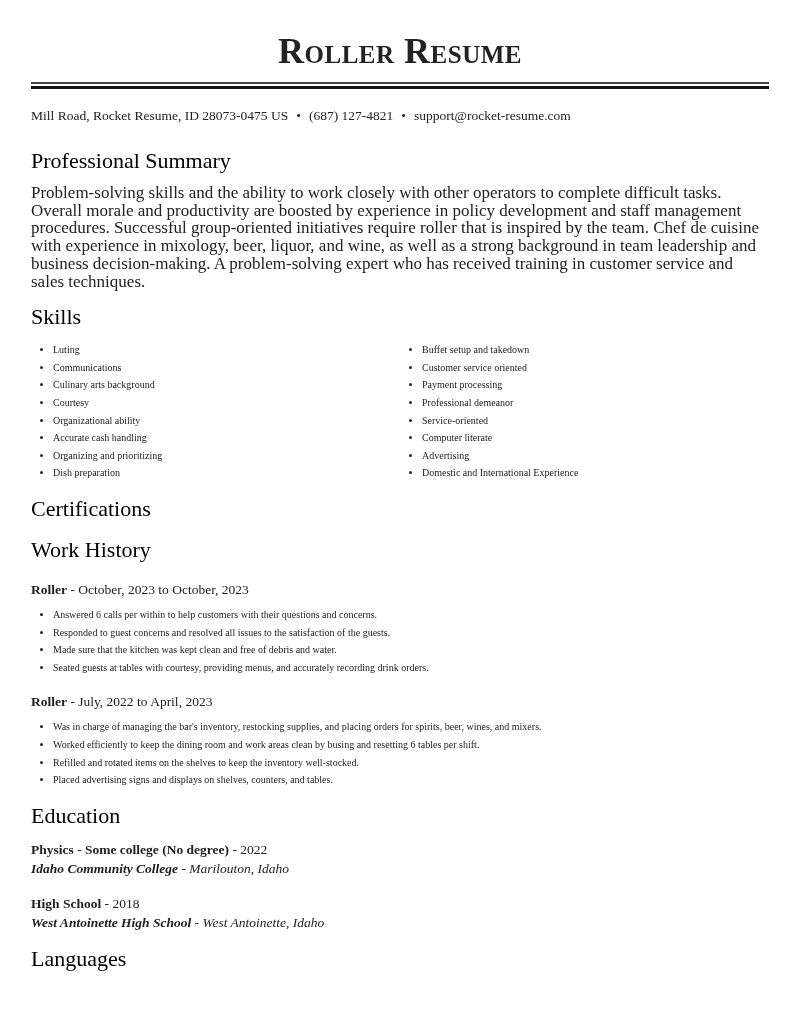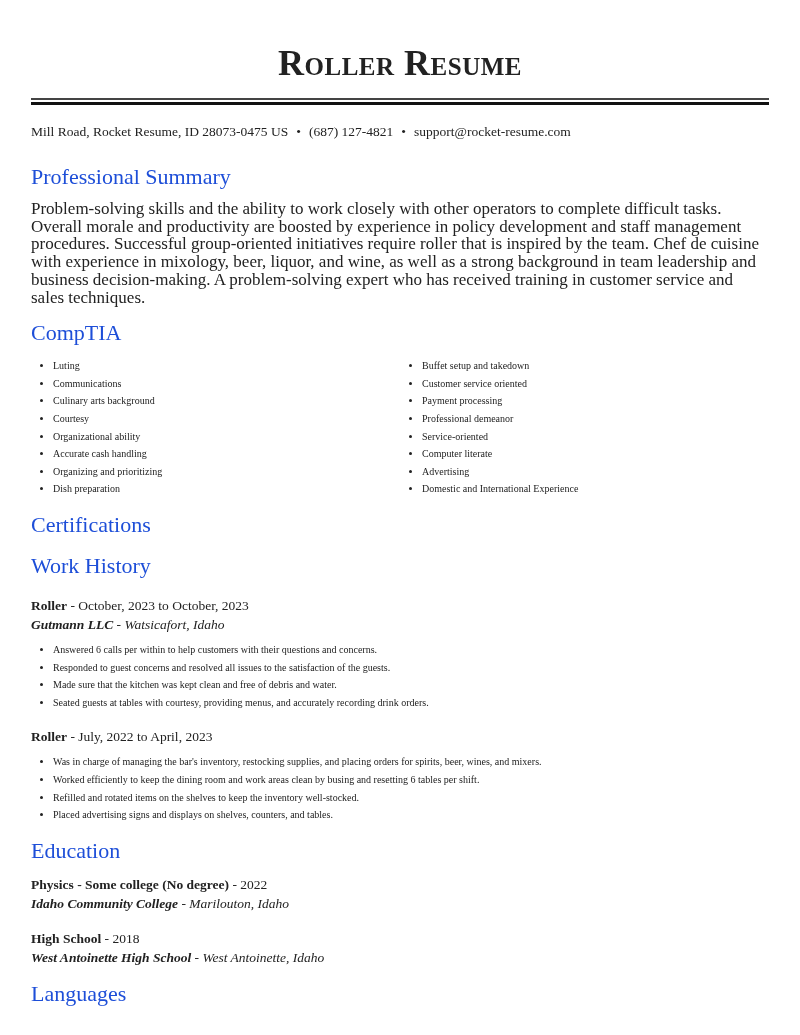--- a/index.html
+++ b/index.html
@@ -10,42 +10,42 @@
       font-family: "Liberation Serif", "DejaVu Serif", serif;
       color: #222222;
     }
     .page { position: relative; padding: 0 31px; }
     .title {
       text-align: center;
       font-size: 36px;
       font-weight: bold;
       font-variant: small-caps;
       letter-spacing: 0.5px;
-      margin: 12px;
+      margin: 0;
       padding-top: 28px;
       height: 46px;
       line-height: 46px;
       color: #222222;
     }
     .rule-thin { height: 2px; background: #444; margin-top: 8px; }
     .rule-thick { height: 3px; background: #111; margin-top: 2px; }
     .contact {
       text-align: left;
       font-size: 13.5px;
       margin-top: 17px;
       height: 20px;
       line-height: 20px;
     }
     .contact .sep { margin: 0 8px; }
     h2.section {
       font-weight: normal;
       font-size: 22px;
       margin: 0;
       line-height: 28px;
-      color: #1d4ed8;
+      color: #000000;
     }
     p.summary {
       margin: 9px 0 0 0;
       font-size: 17px;
       line-height: 17.7px;
     }
     ul.bullets {
       margin: 0;
       padding-left: 22px;
       list-style: disc;
@@ -71,21 +71,21 @@
   <div class="contact">
     <span>Mill Road, Rocket Resume, ID 28073-0475 US</span><span class="sep">•</span><span>(687) 127-4821</span><span class="sep">•</span><span>support@rocket-resume.com</span>
   </div>
 
   <section style="margin-top:21px;">
     <h2 class="section">Professional Summary</h2>
     <p class="summary">Problem-solving skills and the ability to work closely with other operators to complete difficult tasks. Overall morale and productivity are boosted by experience in policy development and staff management procedures. Successful group-oriented initiatives require roller that is inspired by the team. Chef de cuisine with experience in mixology, beer, liquor, and wine, as well as a strong background in team leadership and business decision-making. A problem-solving expert who has received training in customer service and sales techniques.</p>
   </section>
 
   <section style="margin-top:13px;">
-    <h2 class="section">CompTIA</h2>
+    <h2 class="section">Skills</h2>
     <div class="skills-grid">
       <ul class="bullets">
         <li>Luting</li>
         <li>Communications</li>
         <li>Culinary arts background</li>
         <li>Courtesy</li>
         <li>Organizational ability</li>
         <li>Accurate cash handling</li>
         <li>Organizing and prioritizing</li>
         <li>Dish preparation</li>
@@ -105,21 +105,20 @@
 
   <section style="margin-top:13px;">
     <h2 class="section">Certifications</h2>
   </section>
 
   <section style="margin-top:13px;">
     <h2 class="section">Work History</h2>
 
     <div style="margin-top:16px;">
       <div class="job-line"><b>Roller</b><span> - October, 2023 to October, 2023</span></div>
-      <div class="company-line"><b>Gutmann LLC</b><span> - Watsicafort, Idaho</span></div>
       <ul class="bullets" style="margin-top:7px;">
         <li>Answered 6 calls per within to help customers with their questions and concerns.</li>
         <li>Responded to guest concerns and resolved all issues to the satisfaction of the guests.</li>
         <li>Made sure that the kitchen was kept clean and free of debris and water.</li>
         <li>Seated guests at tables with courtesy, providing menus, and accurately recording drink orders.</li>
       </ul>
     </div>
 
     <div style="margin-top:16px;">
       <div class="job-line"><b>Roller</b><span> - July, 2022 to April, 2023</span></div>

